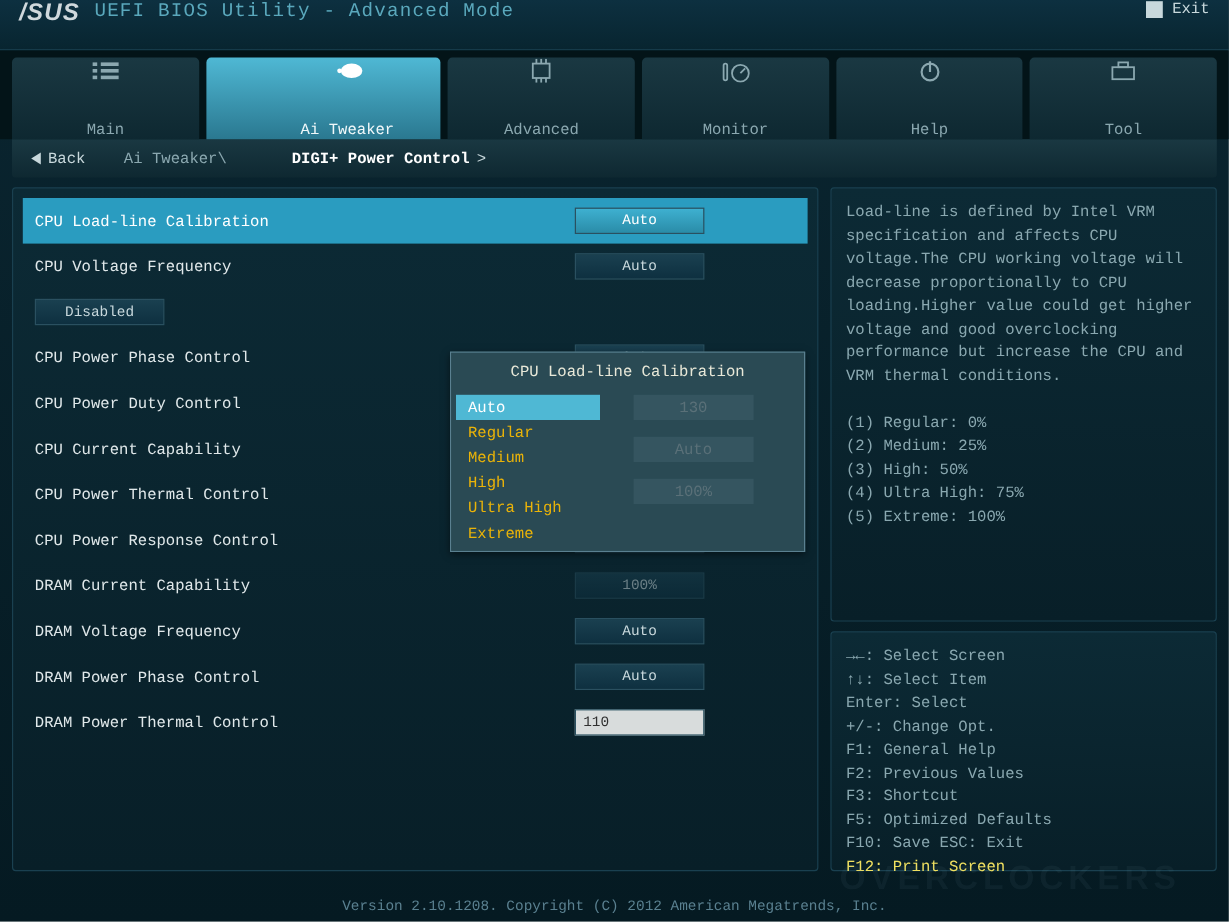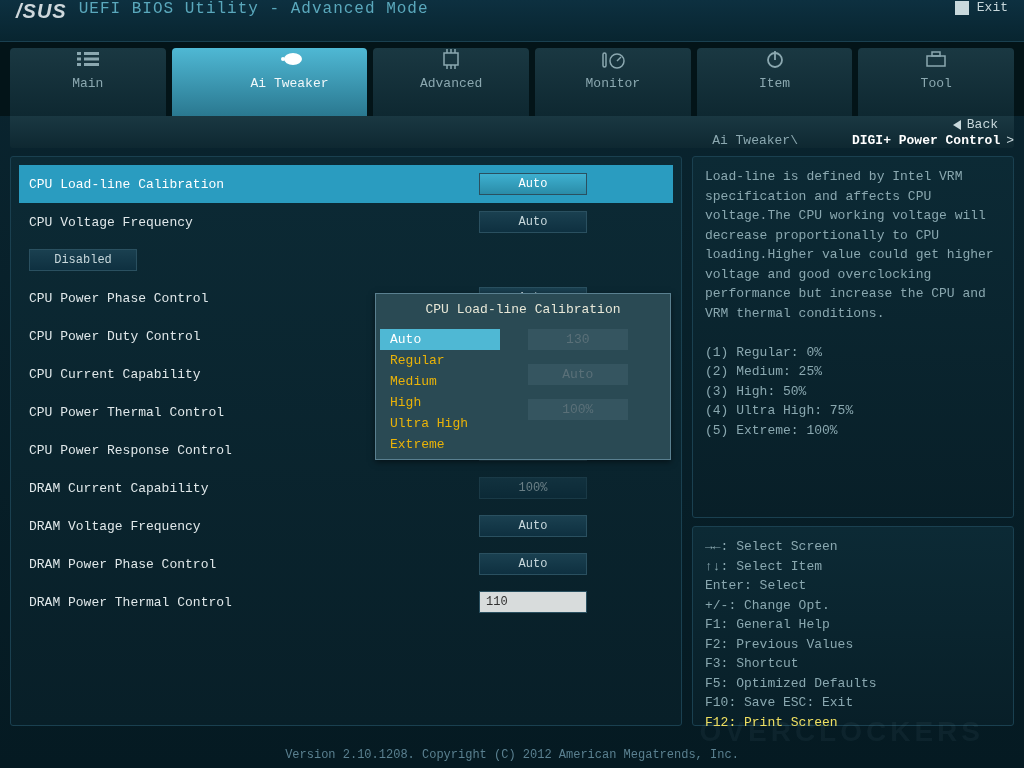--- a/index.html
+++ b/index.html
@@ -55,41 +55,40 @@
   background: #031418;
 }
 .tab {
   flex: 1;
   height: 68px;
   background: linear-gradient(180deg, #1a3842 0%, #0e2831 100%);
   border-radius: 4px 4px 0 0;
   display: flex;
   flex-direction: column;
   align-items: center;
-  justify-content: flex-start;
+  justify-content: space-between;
   gap: 6px;
   cursor: pointer;
   color: #8ba8b0;
   font-size: 13px;
 }
 .tab.active {
   background: linear-gradient(180deg, #4fb8d4 0%, #2a7890 100%);
   color: #f0f8fa;
   padding-left: 40px;
 }
 .tab-icon { width: 28px; height: 22px; display: flex; align-items: center; justify-content: center; }
 .tab-icon svg { fill: currentColor; }
 .breadcrumb-bar {
   height: 32px;
   background: linear-gradient(180deg, #1a3842 0%, #0e2831 100%);
   display: flex;
-  align-items: flex-end;
+  align-items: center;
   margin: 0 10px;
   border-radius: 0 0 3px 3px;
-  flex-direction: column;
 }
 .back-btn {
   display: flex;
   align-items: center;
   gap: 6px;
   padding: 0 16px;
   height: 100%;
   cursor: pointer;
   color: #c8d8dc;
 }
@@ -301,21 +300,21 @@
       </span>
     <span>Monitor</span>
   </div>
   <div class="tab">
     <span class="tab-icon">
         <svg width="20" height="20" viewBox="0 0 20 20">
           <circle cx="10" cy="11" r="7" fill="none" stroke="currentColor" stroke-width="1.8"></circle>
           <line x1="10" y1="2" x2="10" y2="11" stroke="currentColor" stroke-width="1.8"></line>
         </svg>
       </span>
-    <span>Item</span>
+    <span>Help</span>
   </div>
   <div class="tab">
     <span class="tab-icon">
         <svg width="22" height="18" viewBox="0 0 22 18">
           <rect x="2" y="6" width="18" height="10" fill="none" stroke="currentColor" stroke-width="1.5"></rect>
           <rect x="7" y="2" width="8" height="4" fill="none" stroke="currentColor" stroke-width="1.5"></rect>
         </svg>
       </span>
     <span>Tool</span>
   </div>

